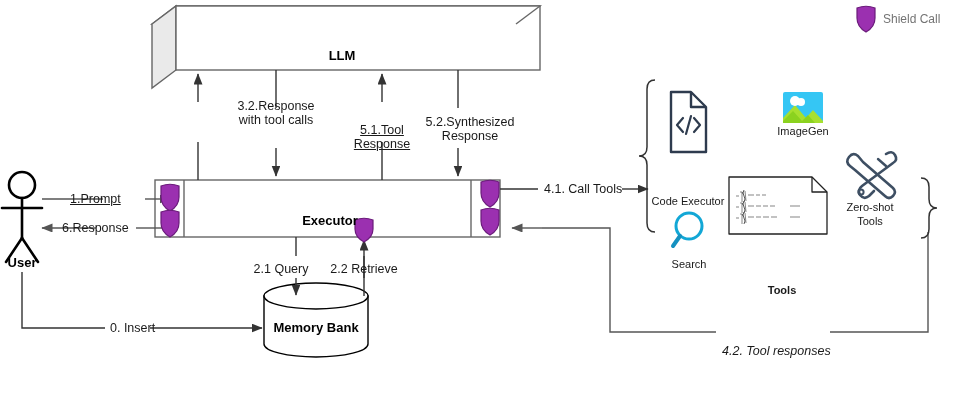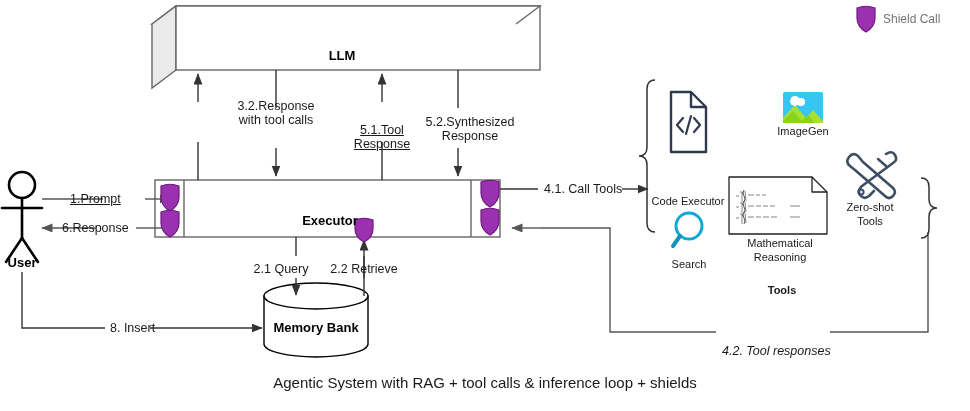--- a/index.html
+++ b/index.html
@@ -193,34 +193,29 @@
   </div>
   <div class="lbl c" style="left:470px;top:115px;transform:translateX(-50%);">
     <span>5.2.Synthesized</span><br>
     <span>Response</span>
   </div>
 
   <div class="lbl" style="left:70px;top:192px;text-decoration:underline;">1.Prompt</div>
   <div class="lbl" style="left:62px;top:221px;">6.Response</div>
   <div class="lbl" style="left:273px;top:262px;transform:translateX(-50%);margin-left:8px;">2.1 Query</div>
   <div class="lbl" style="left:364px;top:262px;transform:translateX(-50%);">2.2 Retrieve</div>
-  <div class="lbl" style="left:110px;top:321px;">8. Insert</div>
+  <div class="lbl" style="left:110px;top:321px;">0. Insert</div>
   <div class="lbl" style="left:544px;top:182px;">4.1. Call Tools</div>
   <div class="lbl" style="left:722px;top:344px;font-style:italic;">4.2. Tool responses</div>
 
   <div class="tooltext" style="left:688px;top:146px;transform:translateX(-50%);width:120px;margin-top:48px;">Code Executor</div>
   <div class="tooltext" style="left:803px;top:124px;transform:translateX(-50%);width:110px;">ImageGen</div>
   <div class="tooltext" style="left:689px;top:257px;transform:translateX(-50%);width:90px;">Search</div>
-  <div class="tooltext" style="left:780px;top:236px;transform:translateX(-50%);width:130px;">
-    <span>Mathematical</span><br>
-    <span>Reasoning</span>
-  </div>
   <div class="tooltext" style="left:870px;top:200px;transform:translateX(-50%);width:90px;">
     <span>Zero-shot</span><br>
     <span>Tools</span>
   </div>
   <div class="tooltext bold" style="left:782px;top:283px;transform:translateX(-50%);width:80px;font-weight:bold;">Tools</div>
 
   <div class="legtext" style="left:883px;top:12px;">Shield Call</div>
 
-  <div id="caption">Agentic System with RAG + tool calls &amp; inference loop + shields</div>
 
 </div>
 
 </body></html>

